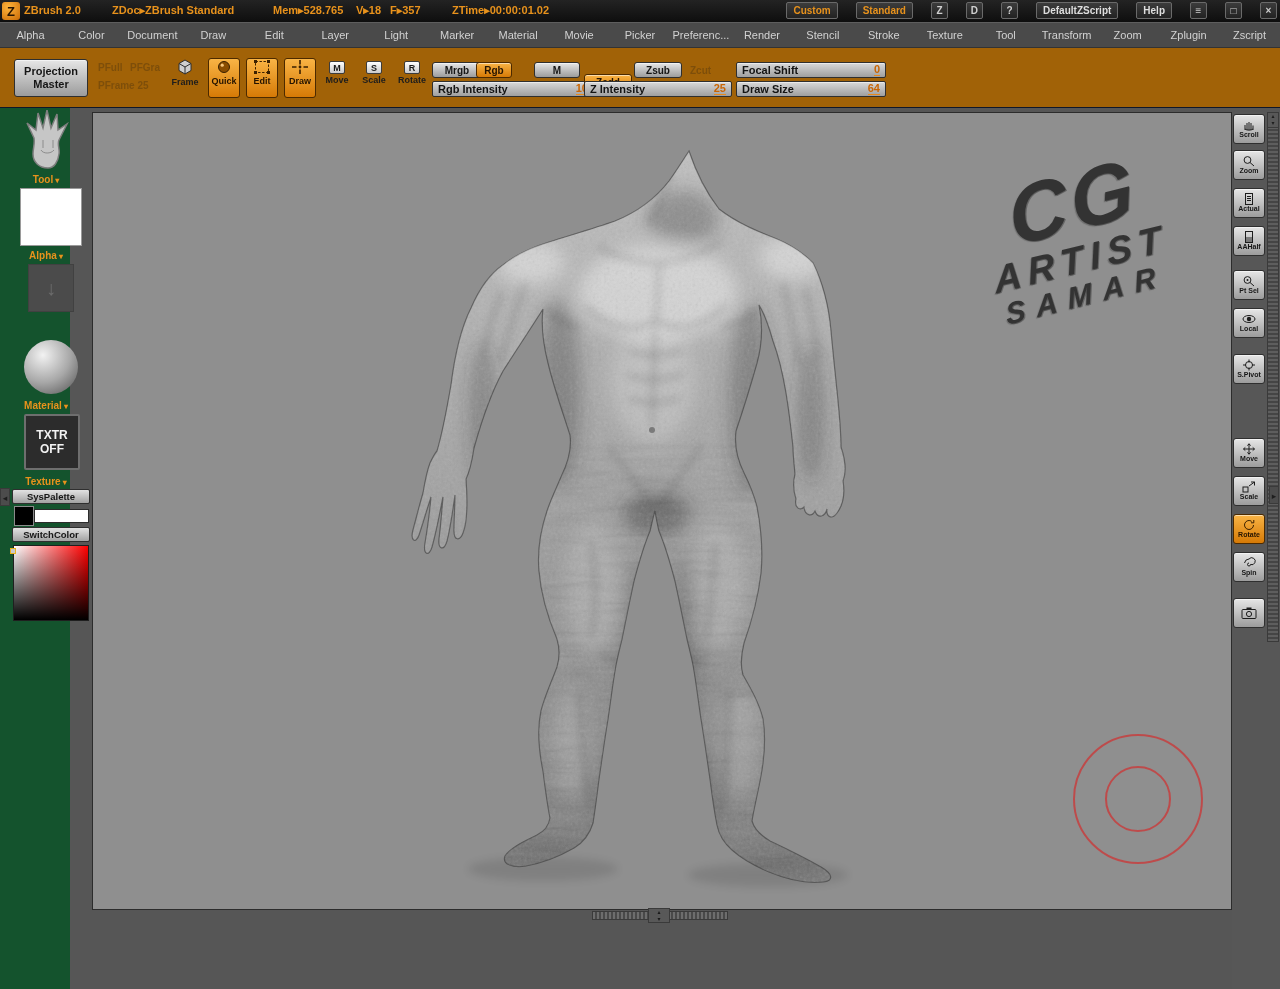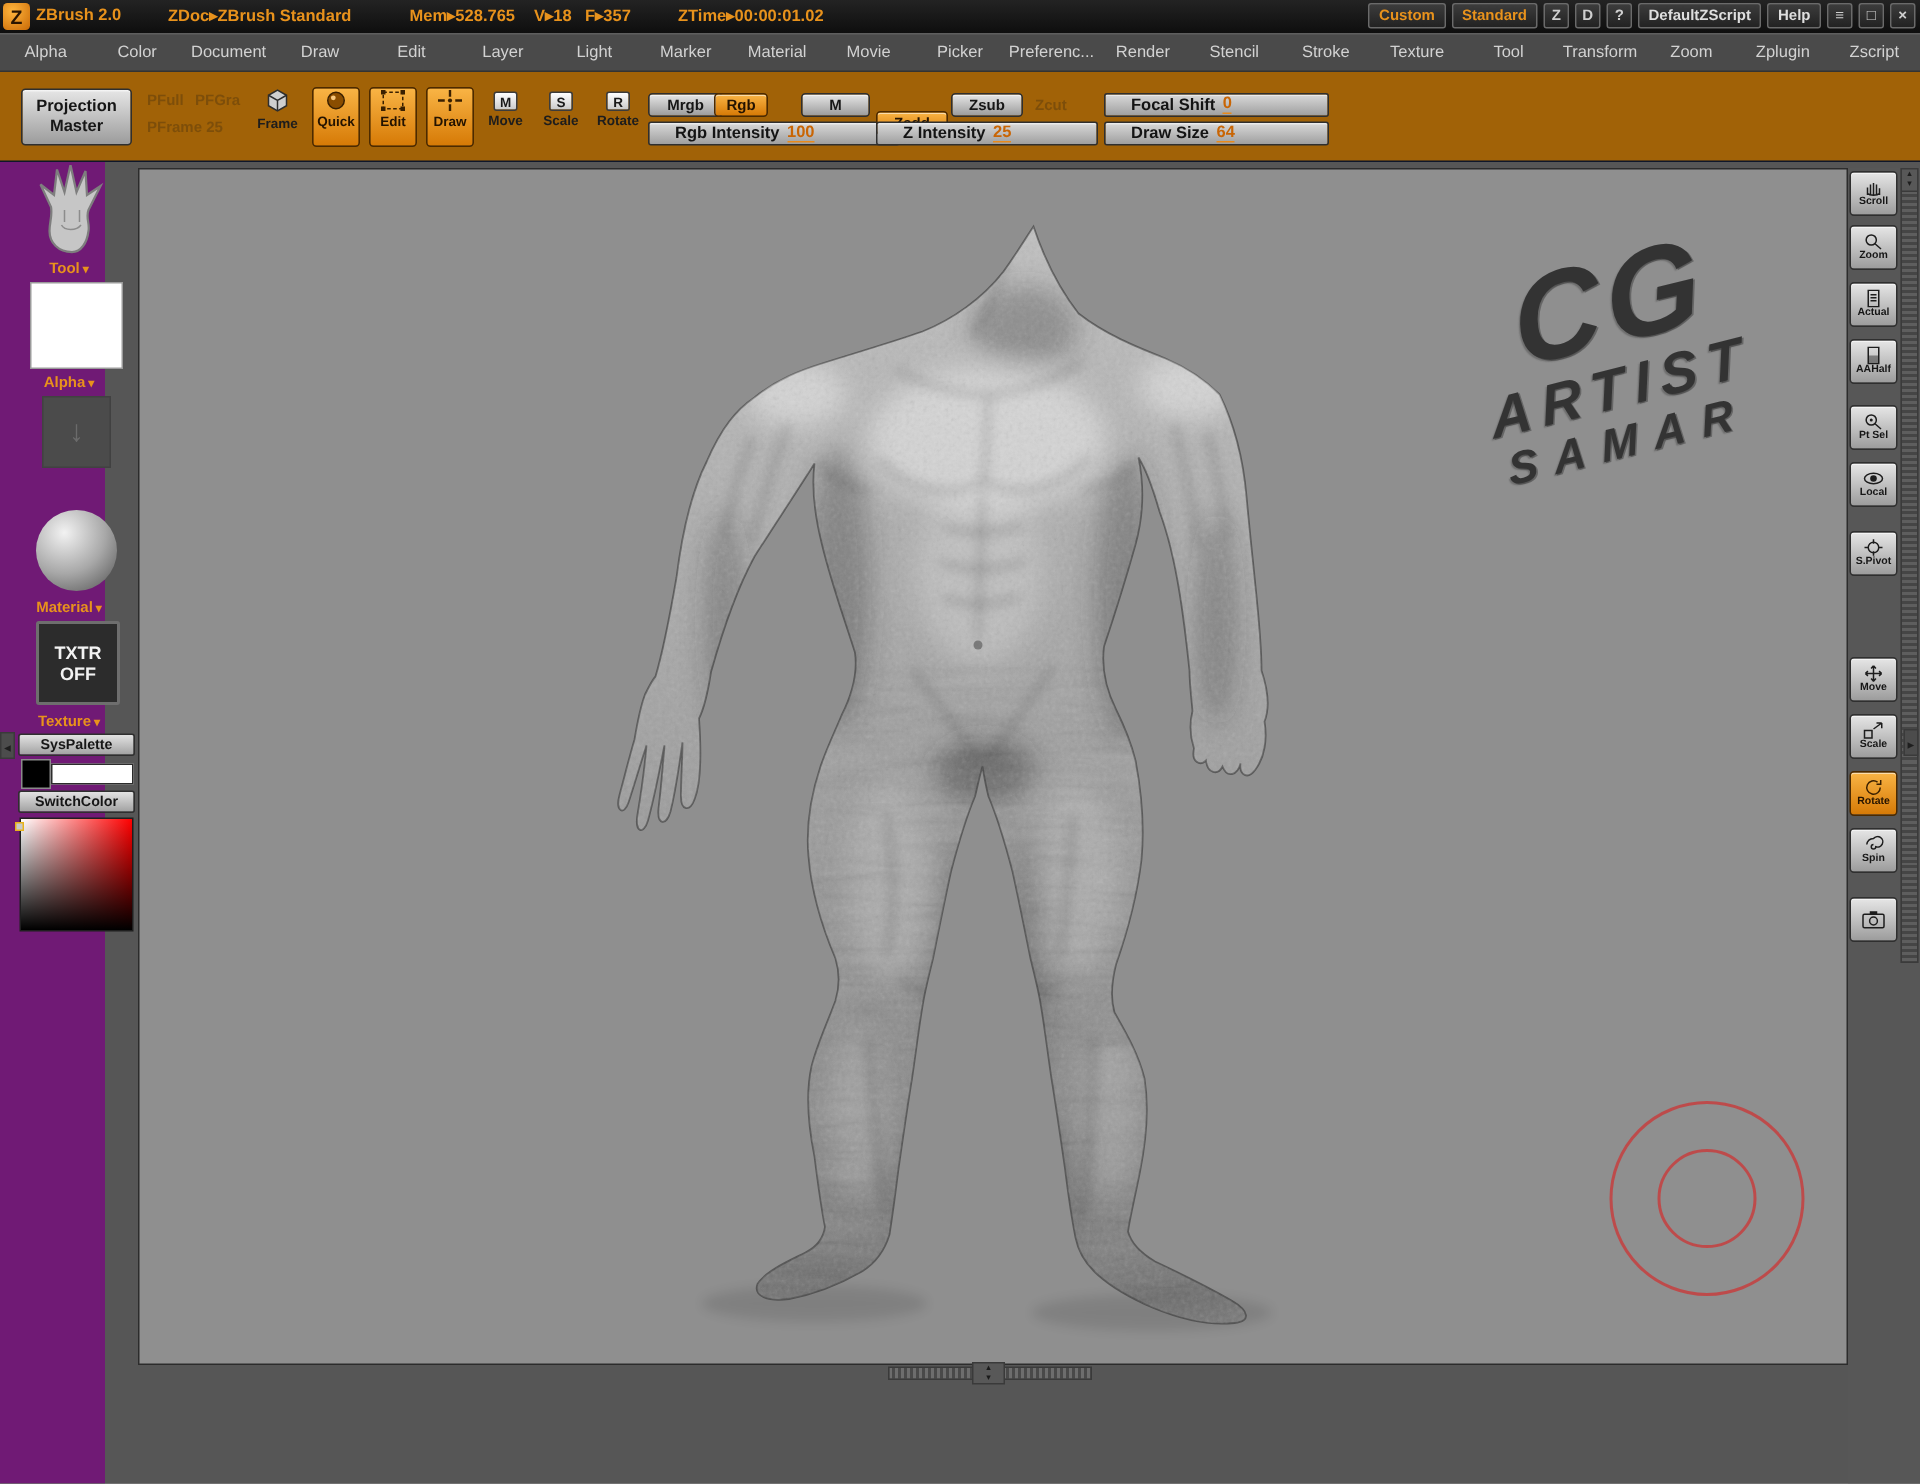--- a/index.html
+++ b/index.html
@@ -10,21 +10,21 @@
 
   
   .titlebar { left:0; top:0; width:1280px; height:22px;
     background:linear-gradient(#232323,#0e0e0e); color:#e8921c;
     font-weight:bold; font-size:11px; }
   .titlebar span { position:absolute; top:4px; white-space:nowrap; }
   .tb-logo { left:2px; top:2px; width:18px; height:18px;
     background:radial-gradient(circle at 35% 30%, #ffb43c, #c96a06);
     border-radius:3px; color:#2a1500; font:bold 13px "Liberation Sans",sans-serif;
     display:flex; align-items:center; justify-content:center; }
-  .tb-right { position:absolute; right:3px; top:2px; display:flex; gap:4px; }
+  .tb-right { position:absolute; right:3px; top:2px; display:flex; gap:18px; }
   .tbtn { height:17px; padding:0 6px; background:linear-gradient(#3c3c3c,#222);
     border:1px solid #6a6a6a; border-radius:2px; font:bold 10px "Liberation Sans",sans-serif;
     color:#e8921c; display:flex; align-items:center; justify-content:center; white-space:nowrap; }
   .tbtn.green { color:#9fd348; }
   .tbtn.light { color:#dedede; }
   .tbtn.sq { width:17px; padding:0; color:#cfcfcf; }
 
   
   .menubar { left:0; top:22px; width:1280px; height:26px; background:#4a4a4a;
     border-top:1px solid #5e5e5e; border-bottom:1px solid #333;
@@ -45,26 +45,26 @@
     align-items:center; justify-content:flex-start; gap:1px; }
   .tool-stack .tlabel { font:bold 9px "Liberation Sans",sans-serif; color:#1d1d1d; }
   .tool-stack.orange { background:linear-gradient(#f9b445,#d67a06); border:1px solid #4c2a00;
     border-radius:3px; }
   .tool-stack.orange .tlabel { color:#241300; }
   .badge { width:16px; height:13px; margin-top:3px; background:linear-gradient(#fff,#cacaca);
     border:1px solid #3c3c3c; border-radius:2px; font:bold 9px "Liberation Sans",sans-serif;
     color:#191919; display:flex; align-items:center; justify-content:center; }
   .slider { position:absolute; height:16px; background:linear-gradient(#d9d9d9,#9f9f9f);
     border:1px solid #2f2f2f; border-radius:2px; display:flex; align-items:center;
-    padding:0 17px; gap:5px; font:bold 11px "Liberation Sans",sans-serif; color:#141414;
-    box-shadow:inset 0 1px 0 rgba(255,255,255,.5); }
+    padding:0 5px; gap:5px; font:bold 11px "Liberation Sans",sans-serif; color:#141414;
+    box-shadow:inset 0 1px 0 rgba(255,255,255,.5);justify-content:space-between; }
   .sval { color:#c96504; border-bottom:1px solid #e8891a; line-height:11px; }
 
   
-  .left-panel { left:0; top:108px; width:70px; height:881px; background:#701a75; }
+  .left-panel { left:0; top:108px; width:70px; height:881px; background:#14532d; }
   .plabel { position:absolute; width:92px; text-align:center; color:#e8921c;
     font:bold 10px "Liberation Sans",sans-serif; }
   .plabel .dd { font-size:8px; margin-left:2px; }
   .thumb-alpha { left:20px; top:80px; width:62px; height:58px; background:#fff; border:1px solid #9a9a9a; }
   .thumb-stroke { left:28px; top:156px; width:46px; height:48px; background:#4b4b4b;
     border:1px solid #414141; display:flex; align-items:center; justify-content:center;
     color:rgba(255,255,255,.18); font-size:20px; }
   .sphere { left:24px; top:232px; width:54px; height:54px; border-radius:50%;
     background:radial-gradient(circle at 35% 28%, #f2f2f2, #a8a8a8 52%, #4e4e4e 100%); }
   .txtr { left:24px; top:306px; width:56px; height:56px; background:#2c2c2c;

